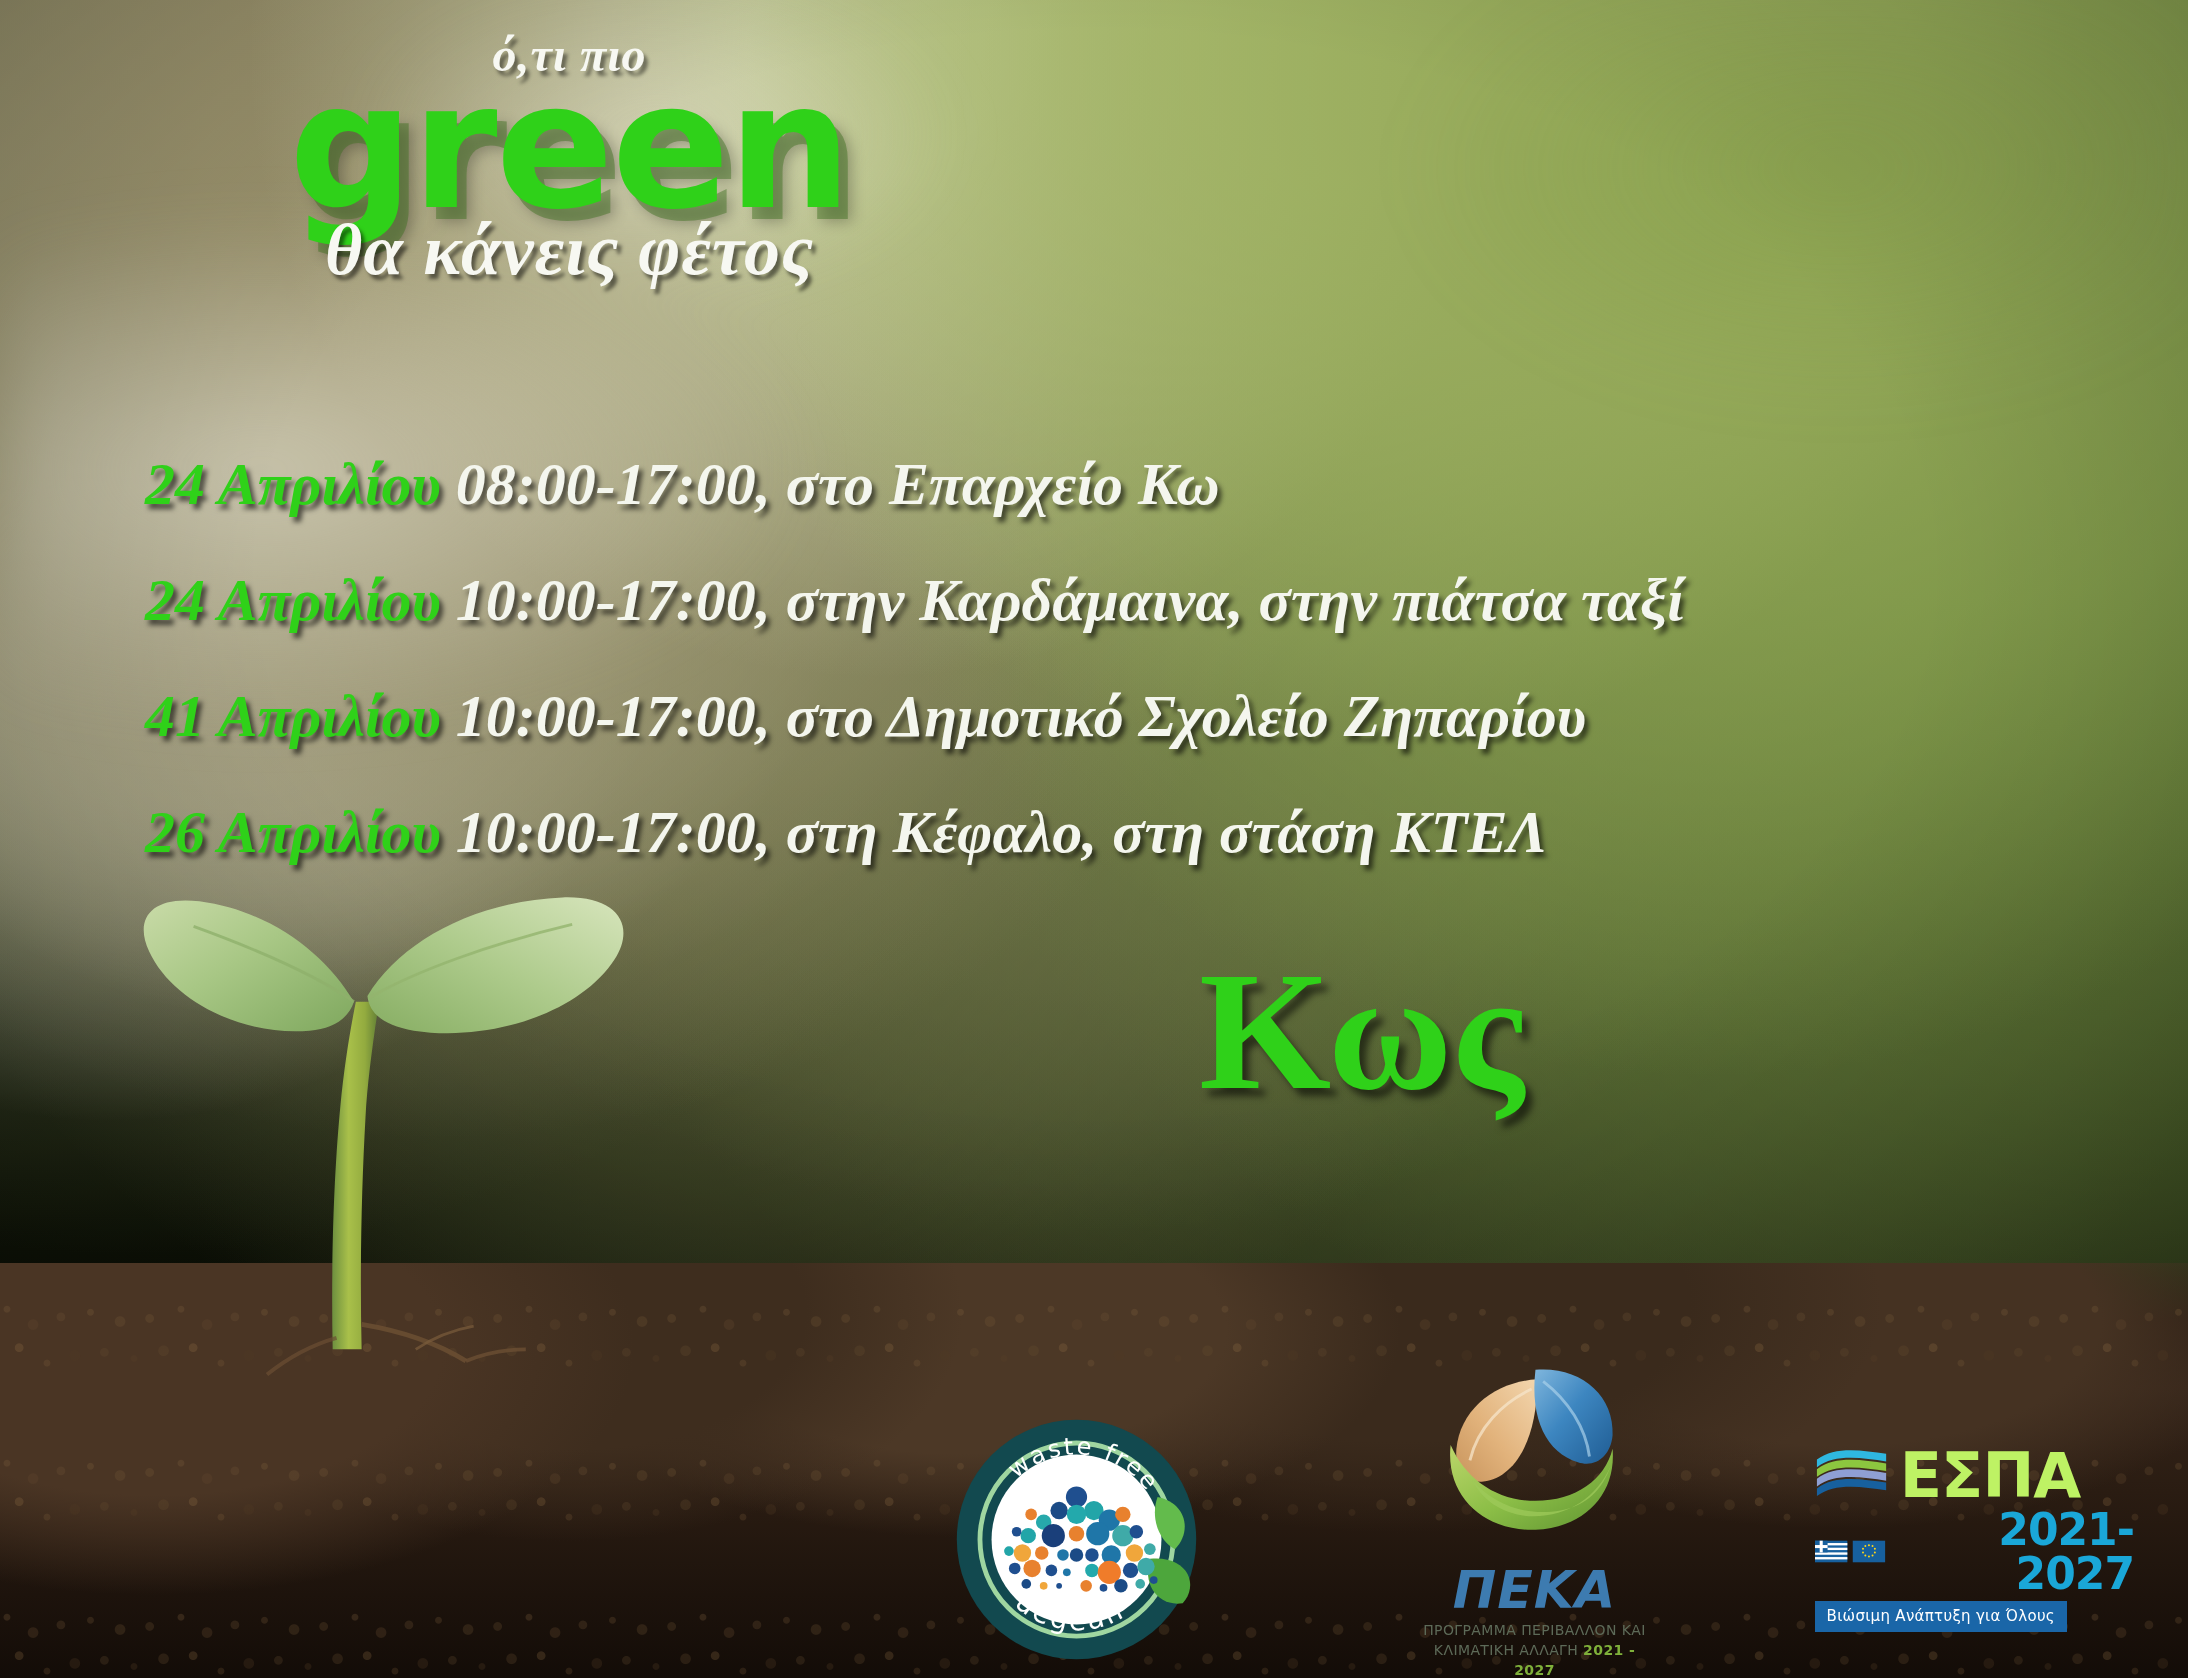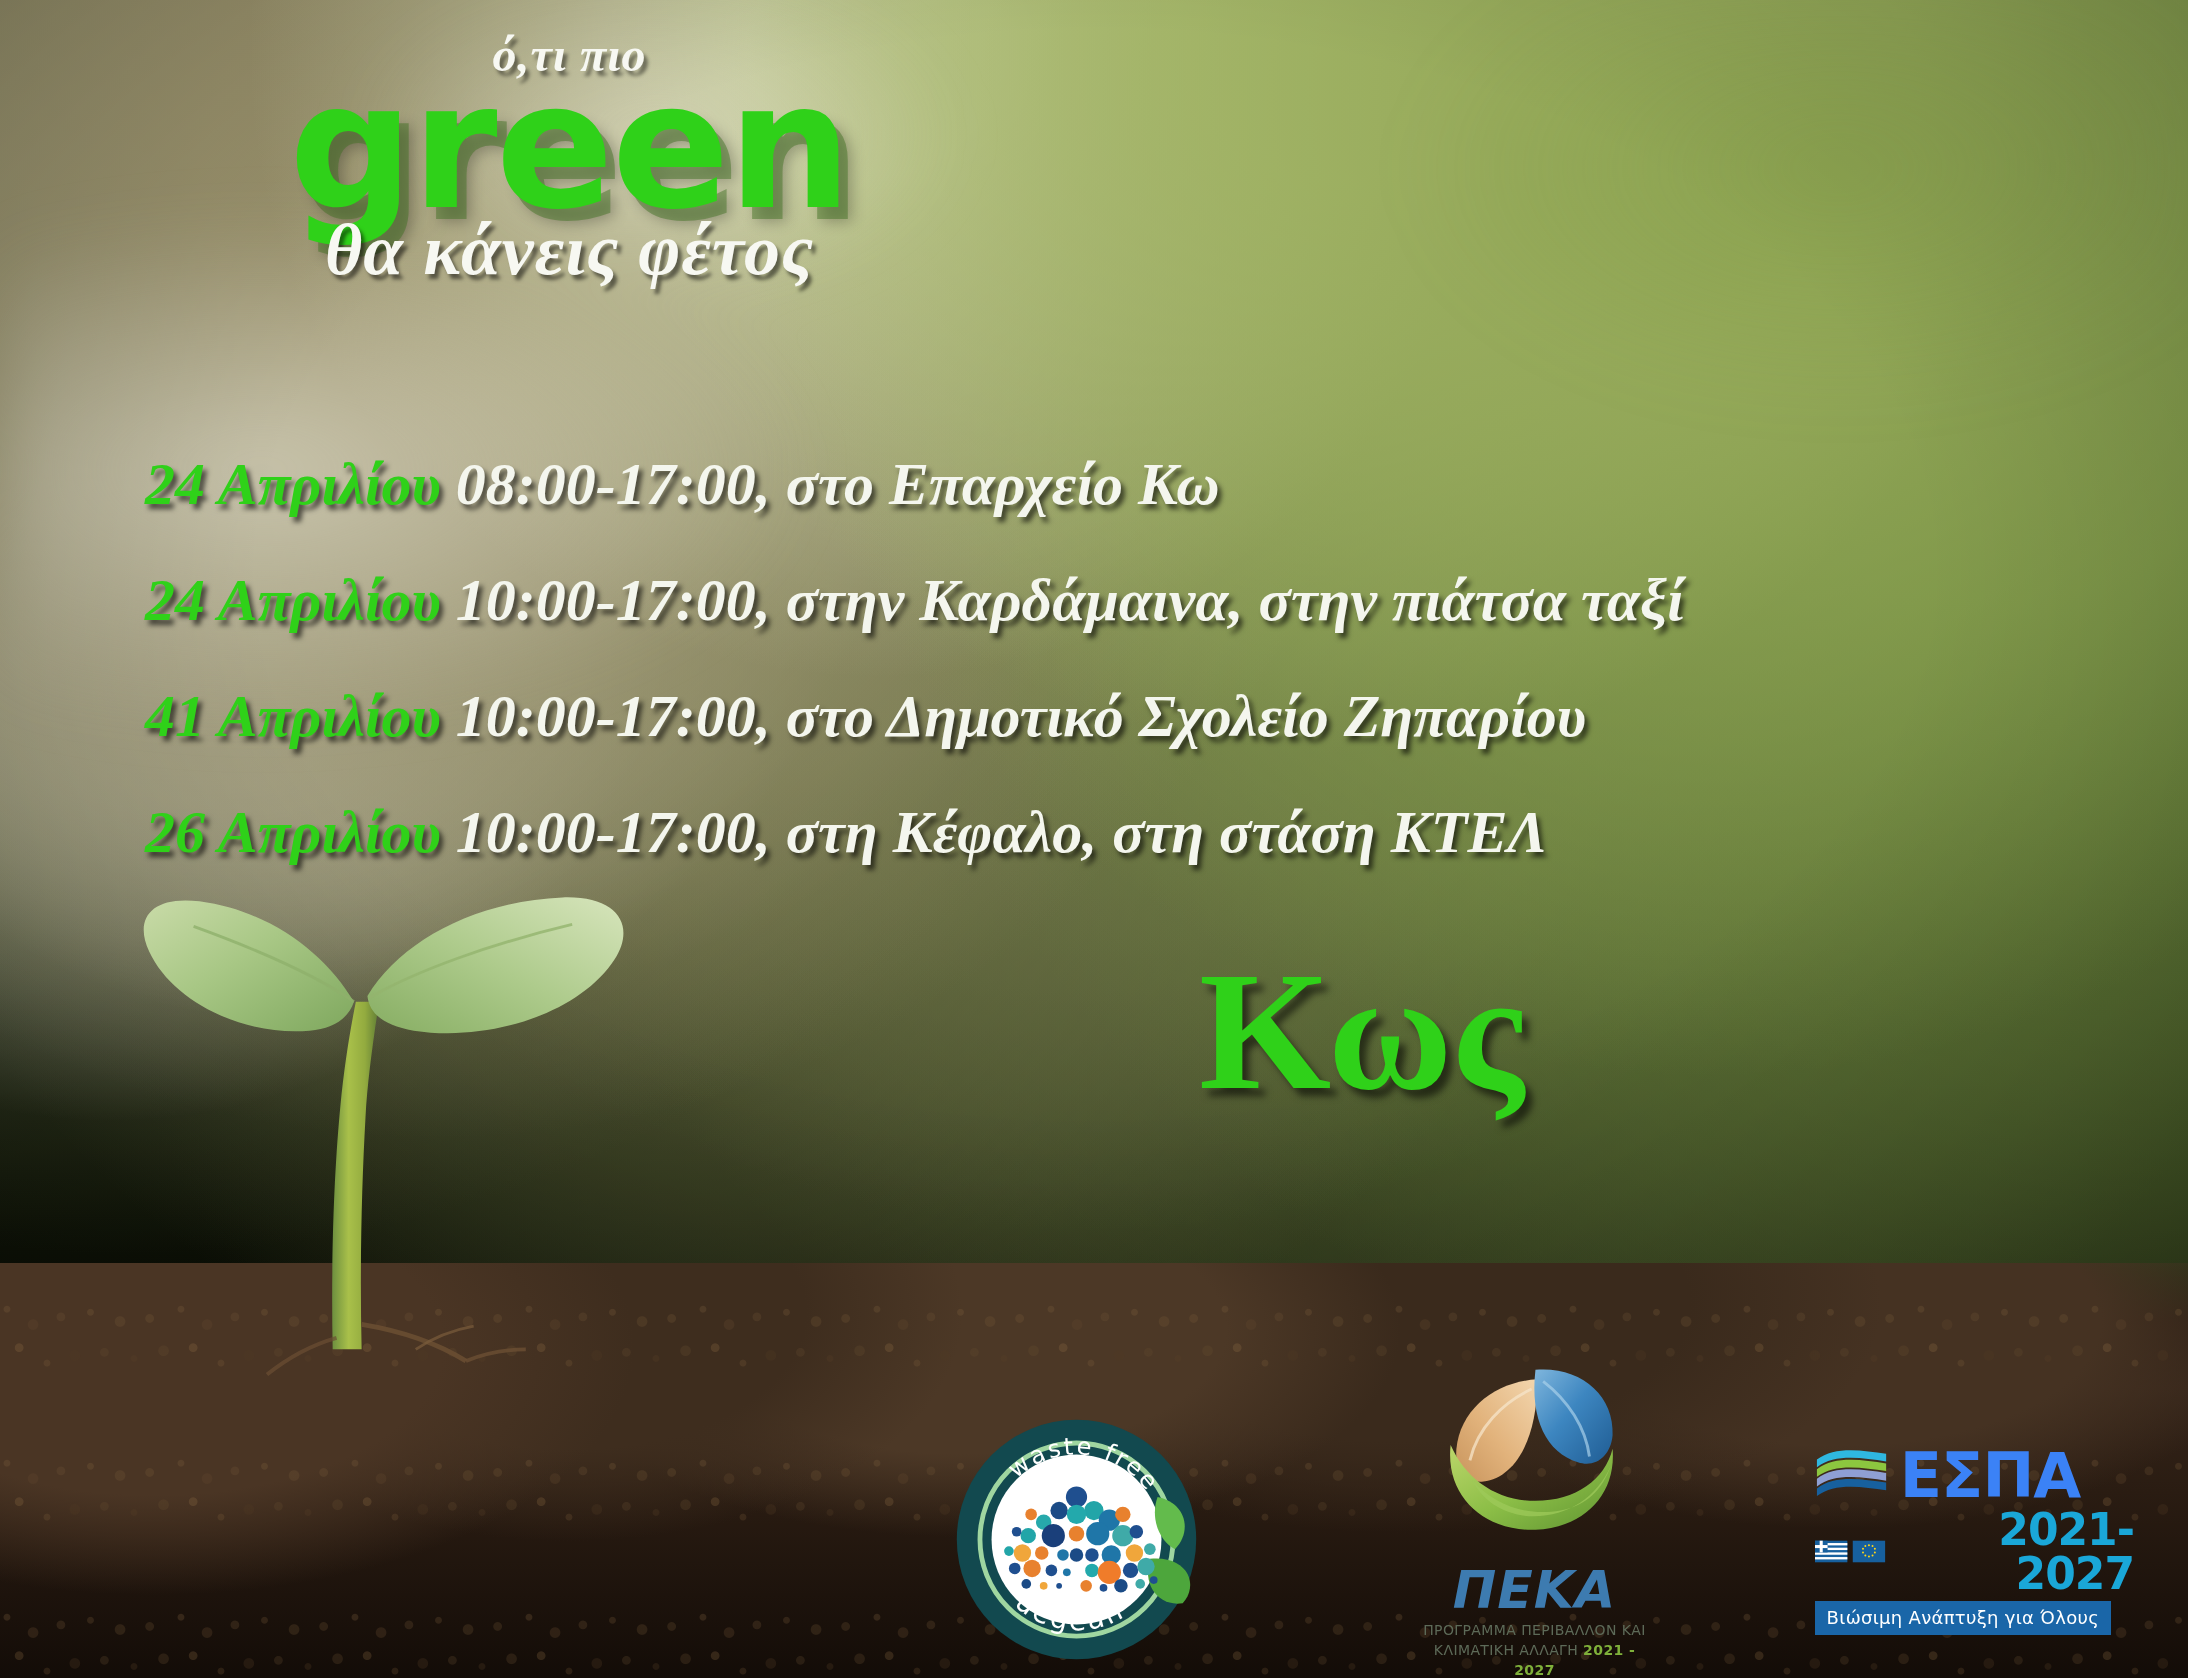--- a/index.html
+++ b/index.html
@@ -163,32 +163,32 @@
   }
   .peka-sub {
     font-family:"DejaVu Sans", sans-serif;
     font-size:14px; color:#5d6a58; text-align:center; line-height:1.45;
     letter-spacing:0.4px; margin-top:3.9px;
   }
   .peka-sub .yr { color:#7fb03a; font-weight:700; }
 
   .espa-word {
     font-family:"DejaVu Sans", sans-serif;
-    font-weight:700; font-size:62px; color:#3b82f6; line-height:.9;
+    font-weight:700; font-size:62px; color:#bef264; line-height:.9;
     letter-spacing:-1px;
   }
   .espa-years {
     font-family:"DejaVu Sans", sans-serif;
     font-weight:700; font-size:44px; color:#1aa7d8; line-height:1;
     letter-spacing:-1px;
     text-align:right;
   }
   .espa-tag {
     font-family:"DejaVu Sans", sans-serif;
-    font-size:18px; color:#ffffff; background:#1a66a8;
+    font-size:15px; color:#ffffff; background:#1a66a8;
     padding:5.8px 11.6px 6.8px 11.6px; display:inline-block; letter-spacing:0.3px;
   }
 </style>
 </head>
 <body>
 
 <div id="poster">
 
   <div class="bg-layer bg-foliage"></div>
   <div class="bg-soft"></div>

